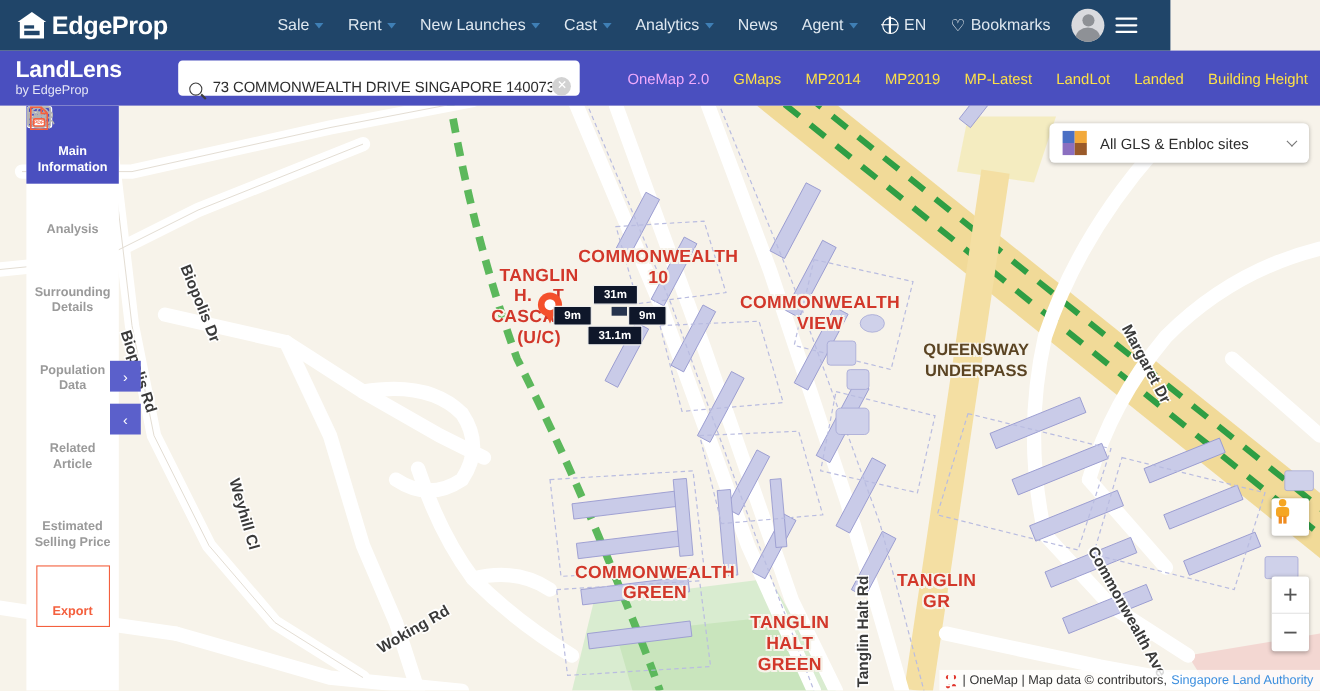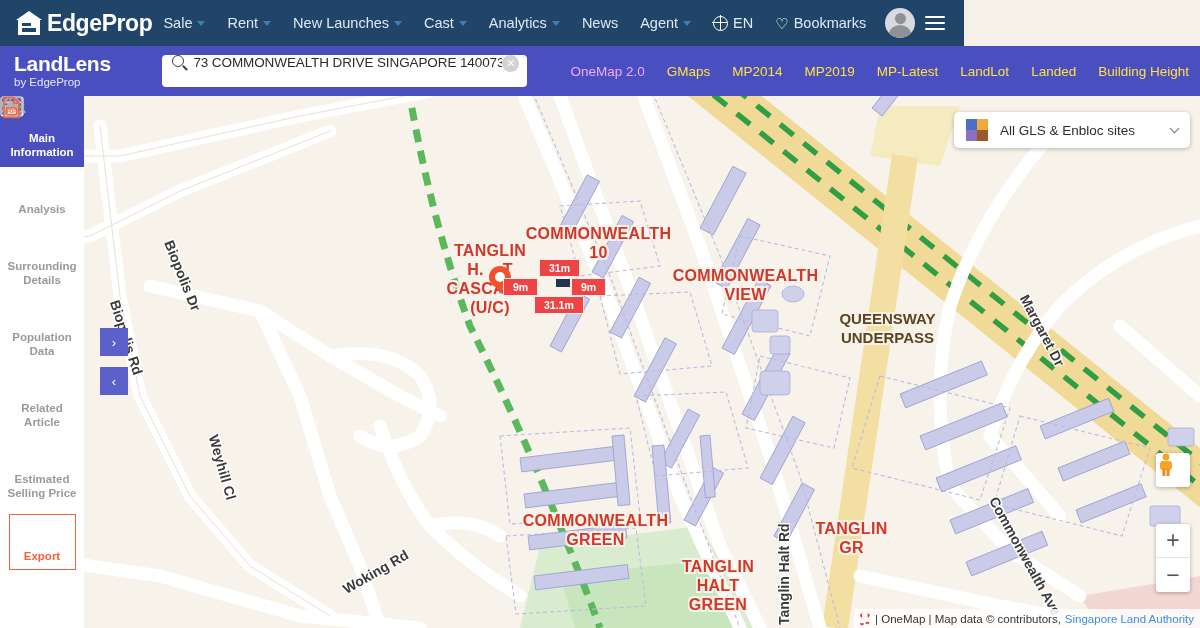--- a/index.html
+++ b/index.html
@@ -7,21 +7,21 @@
   html, body {
     width: 1200px; height: 628px;
     overflow: hidden;
     font-family: "Liberation Sans", sans-serif;
     background: #f5f1e9;
   }
   .app { position: relative; width: 1200px; height: 628px; overflow: hidden; }
 
   
   .topnav {
-    position: absolute; top: 0; left: 0; width: 964px; height: 46px;
+    position: absolute; top: 0; left: 0; width: 1064px; height: 46px;
     background: #204569;
     display: flex; align-items: center;
     z-index: 60;
   }
   .brand { display: flex; align-items: center; margin-left: 16px; gap: 5px; }
   .brand-mark { width: 26px; height: 24px; position: relative; }
   .brand-mark .roof {
     position: absolute; top: 0; left: 0; width: 0; height: 0;
     border-left: 13px solid transparent; border-right: 13px solid transparent;
     border-bottom: 9px solid #fff;
@@ -57,21 +57,21 @@
   .subheader {
     position:absolute; top:46px; left:0; width:1200px; height:50px;
     background:#4a4fbf; display:flex; align-items:center; z-index:55;
   }
   .ll-title { margin-left:14px; width:140px; }
   .ll-title .t1 { color:#fff; font-size:21px; font-weight:700; line-height:22px; letter-spacing:-0.3px; }
   .ll-title .t2 { color:#e5e6f6; font-size:11.5px; line-height:14px; }
 
   .searchbox {
     width:365px; height:32px; background:#fff; border-radius:4px;
-    display:flex; align-items:flex-start; padding:0 8px 0 10px; margin-left:12px;
+    display:flex; align-items:flex-end; padding:0 8px 0 10px; margin-left:12px;
   }
   .mag { width:12px;height:12px;border:1.8px solid #3e3e3e;border-radius:50%; position:relative; flex:none; }
   .mag::after { content:""; position:absolute; width:1.8px;height:6px;background:#3e3e3e;right:-2.5px;bottom:-5px;transform:rotate(-45deg); }
   .search-val {
     flex:1; margin-left:9px; font-size:13.5px; color:#2c2c2c; white-space:nowrap;
     overflow:hidden; letter-spacing:-0.1px;
   }
   .clearbtn {
     width:17px;height:17px;border-radius:50%;background:#d2d2d2;color:#fff;
     font-size:11px;line-height:17px;text-align:center;flex:none;cursor:pointer;
@@ -83,21 +83,21 @@
 
   
   .map {
     position:absolute; top:96px; left:0; width:1200px; height:532px;
     background:#f7f3ea; overflow:hidden;
   }
   .map svg { position:absolute; top:0; left:0; }
 
   
   .sidebar {
-    position:absolute; top:0; left:0; width:84px; height:532px;
+    position:absolute; top:0; left:24px; width:84px; height:532px;
     background:#fff; z-index:30; padding-top:0;
     display:flex; flex-direction:column; align-items:center;
   }
   .side-item {
     width:84px; padding:8px 2px 8px; text-align:center; cursor:pointer;
   }
   .side-item .lbl { font-size:11.5px; color:#9a9a9a; line-height:14px; font-weight:600; margin-top:3px; }
   .side-item.active { background:#4a4fbf; }
   .side-item.active .lbl { color:#fff; }
   .side-item.export { border:1.6px solid #f4603e; width:67px; margin-top:6px; padding:7px 2px 6px; }
@@ -144,21 +144,21 @@
   }
   .pin .tail {
     position:absolute;top:15px;left:5px;width:0;height:0;
     border-left:6px solid transparent;border-right:6px solid transparent;border-top:13px solid #f4502c;
   }
   .pin .dot { position:absolute;top:6px;left:6px;width:10px;height:10px;border-radius:50%;background:#fff; }
 
   
   .measure { position:absolute; z-index:22; }
   .mchip {
-    position:absolute; background:#ef4444; color:#fff; font-size:10.5px; font-weight:700;
+    position:absolute; background:#0f172a; color:#fff; font-size:10.5px; font-weight:700;
     padding:2px 9px; border-radius:1.5px; white-space:nowrap;
     border:1px solid #f0f0f0;
   }
 
   
   .pegman {
     position:absolute; right:10px; top:357px; width:34px;height:34px;background:#fff;
     border-radius:3px; box-shadow:0 1px 4px rgba(0,0,0,.3); z-index:30; cursor:pointer;
     display:flex;align-items:center;justify-content:center;
   }

